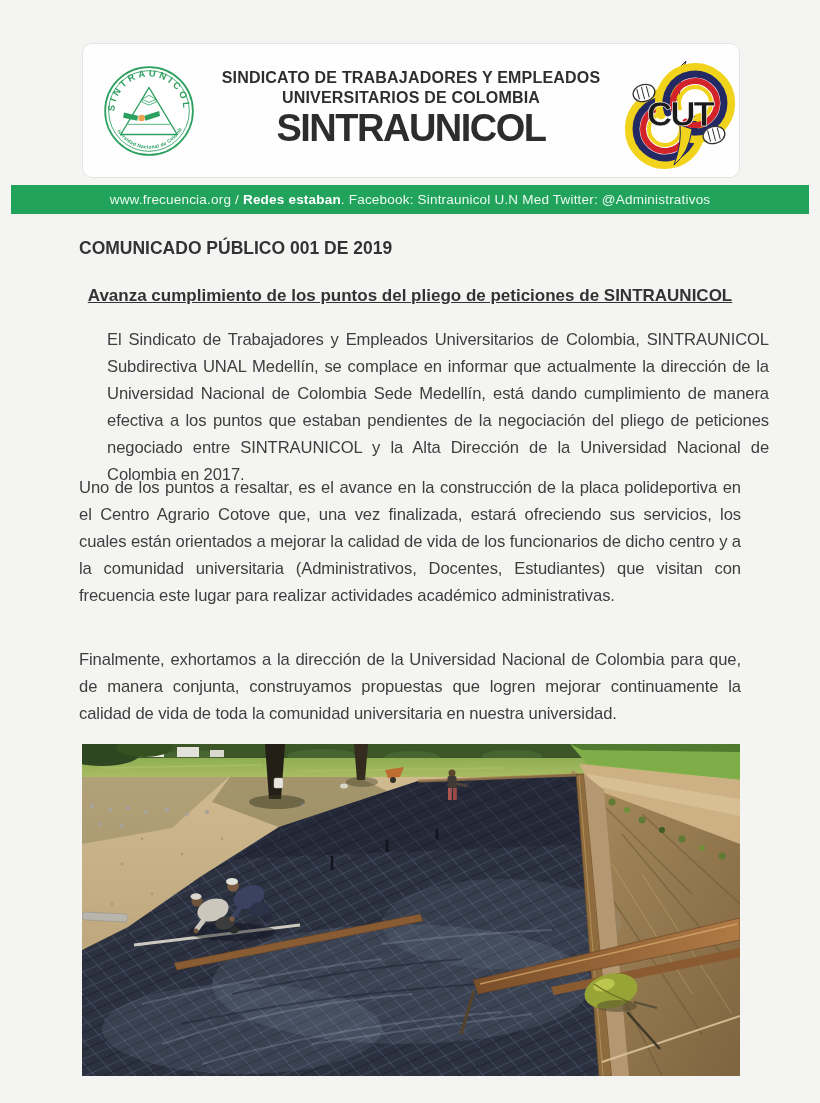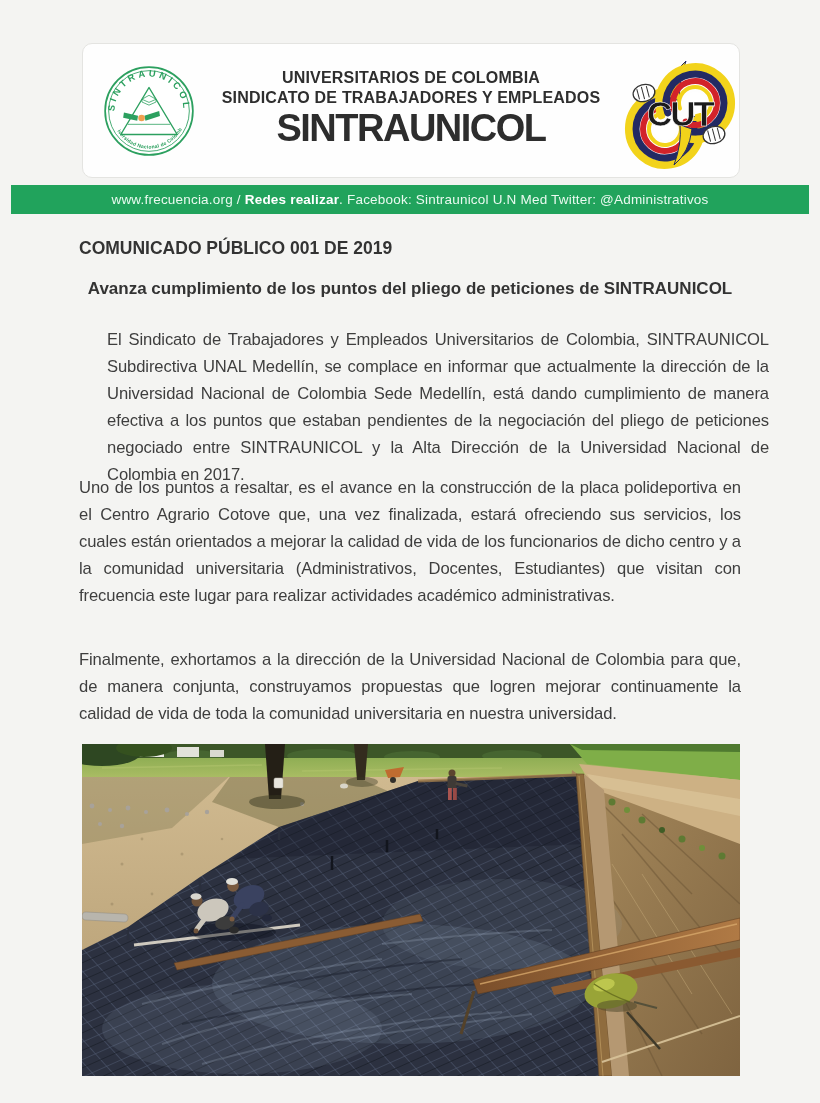--- a/index.html
+++ b/index.html
@@ -15,22 +15,22 @@
   .org-name{position:absolute;left:118px;top:63px;width:420px;text-align:center;
             font-weight:bold;font-size:38px;letter-spacing:-1.5px;color:#2d2d2d;}
   
   .banner{position:absolute;left:11px;top:185px;width:798px;height:29px;background:#21a35c;
           color:#eafaf0;font-size:13.5px;display:flex;align-items:center;justify-content:center;
           letter-spacing:.2px;}
   .banner .seg-b{font-weight:bold;color:#ffffff;}
   
   .doc-title{position:absolute;left:79px;top:238px;width:662px;text-align:left;
              font-weight:bold;font-size:17.5px;color:#333;}
-  .doc-subtitle{position:absolute;left:59px;top:279px;width:702px;text-align:center;
-                font-weight:bold;font-size:17px;color:#333;}
+  .doc-subtitle{position:absolute;left:59px;top:286px;width:702px;text-align:center;
+                font-weight:bold;font-size:17px;color:#333;text-decoration:underline;}
   .para{position:absolute;left:79px;width:662px;margin:0;font-size:16.6px;line-height:27px;
         text-align:justify;color:#3e3e3e;letter-spacing:-0.1px;}
   #para-0{top:326px;margin-left:28px;} #para-1{top:474px;} #para-2{top:646px;}
   .photo{position:absolute;left:82px;top:744px;width:658px;height:332px;}
   .photo svg{display:block;}
 </style>
 </head>
 <body>
 
 <div class="page">
@@ -55,22 +55,22 @@
       </g>
       <text font-size="12" font-weight="bold" fill="#2ca05f" letter-spacing="4" font-family="Liberation Sans, sans-serif">
         <textPath href="#sealArcTop" startOffset="50%" text-anchor="middle">SINTRAUNICOL</textPath>
       </text>
       <text font-size="6.4" font-weight="bold" fill="#2ca05f" letter-spacing="0.3" font-family="Liberation Sans, sans-serif">
         <textPath href="#sealArcBottom" startOffset="50%" text-anchor="middle">Universidad Nacional de Colombia</textPath>
       </text>
     </svg>
 
     <div class="org-lines">
+      <div>SINDICATO DE TRABAJADORES Y EMPLEADOS</div>
       <div>UNIVERSITARIOS DE COLOMBIA</div>
-      <div>SINDICATO DE TRABAJADORES Y EMPLEADOS</div>
     </div>
     <div class="org-name">SINTRAUNICOL</div>
 
     <svg class="cut-logo" viewBox="0 0 120 124">
       <g>
         <path d="M78.8,65.7 A36,36 0 1 1 51.3,42.5" fill="none" stroke="#f2d31b" stroke-width="8" stroke-linecap="round"></path>
         <path d="M72.3,68.1 A29,29 0 1 1 50,49.4" fill="none" stroke="#232a63" stroke-width="7" stroke-linecap="round"></path>
         <path d="M65.7,70.5 A22,22 0 1 1 48.8,56.3" fill="none" stroke="#d2232a" stroke-width="6" stroke-linecap="round"></path>
         <path d="M60,72.5 A16,16 0 1 1 47.8,62.2" fill="none" stroke="#f2d31b" stroke-width="4" stroke-linecap="round"></path>
         <path d="M48,46 Q51,22 66,10 Q58,32 60,50 Z" fill="#f2d31b" stroke="#232a63" stroke-width="1"></path>
@@ -94,21 +94,21 @@
         <ellipse cx="94" cy="84" rx="11" ry="8.5" fill="#ffffff" stroke="#333" stroke-width="1.3"></ellipse>
         <line x1="89" y1="78" x2="89" y2="89.5" stroke="#333" stroke-width="1"></line>
         <line x1="94" y1="77.5" x2="94" y2="90" stroke="#333" stroke-width="1"></line>
         <line x1="99" y1="78" x2="99" y2="89.5" stroke="#333" stroke-width="1"></line>
       </g>
       <text x="60" y="75" text-anchor="middle" font-size="35" font-weight="bold" letter-spacing="-2" fill="#1b1b1b" stroke="#ffffff" stroke-width="0.6" font-family="Liberation Sans, sans-serif">CUT</text>
     </svg>
   </div>
 
   <div class="banner">
-    <span><span>www.frecuencia.org / </span><span class="seg-b">Redes realizar</span><span>. Facebook: Sintraunicol U.N Med Twitter: @Administrativos</span></span>
+    <span><span>www.frecuencia.org / </span><span class="seg-b">Redes estaban</span><span>. Facebook: Sintraunicol U.N Med Twitter: @Administrativos</span></span>
   </div>
 
   <div class="doc-title">COMUNICADO PÚBLICO 001 DE 2019</div>
   <div class="doc-subtitle">Avanza cumplimiento de los puntos del pliego de peticiones de SINTRAUNICOL</div>
 
   <p class="para" id="para-0"><span>El Sindicato de Trabajadores y Empleados Universitarios de Colombia, </span><span class="seg-b">SINTRAUNICOL Subdirectiva UNAL Medellín</span><span>, se complace en informar que actualmente la dirección de la Universidad Nacional de Colombia Sede Medellín, está dando cumplimiento de manera efectiva a los puntos que estaban pendientes de la negociación del pliego de peticiones negociado entre </span><span class="seg-b">SINTRAUNICOL</span><span> y la Alta Dirección de la Universidad Nacional de Colombia en 2017.</span></p>
   <p class="para" id="para-1"><span>Uno de los puntos a resaltar, es el avance en la construcción de la placa polideportiva en el Centro Agrario Cotove que, una vez finalizada, estará ofreciendo sus servicios, los cuales están orientados a mejorar la calidad de vida de los funcionarios de dicho centro y a la comunidad universitaria (Administrativos, Docentes, Estudiantes) que visitan con frecuencia este lugar para realizar actividades académico administrativas.</span></p>
   <p class="para" id="para-2"><span>Finalmente, exhortamos a la dirección de la Universidad Nacional de Colombia para que, de manera conjunta, construyamos propuestas que logren mejorar continuamente la calidad de vida de toda la comunidad universitaria en nuestra universidad.</span></p>
 
   <figure class="photo" style="margin:0">

